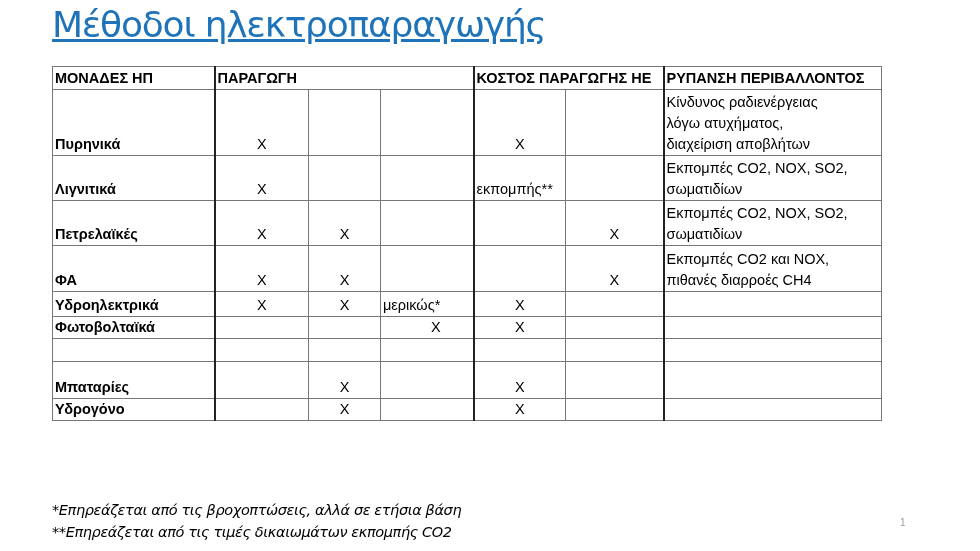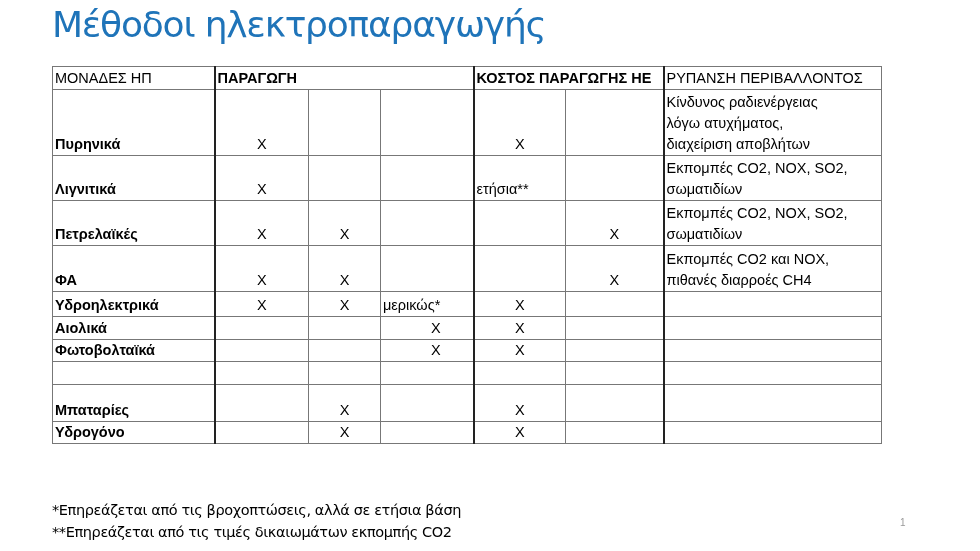--- a/index.html
+++ b/index.html
@@ -1,30 +1,30 @@
 <!DOCTYPE html>
 <html><head>
 <meta charset="utf-8">
 <style>
   html, body { margin:0; padding:0; }
   body { width:980px; height:551px; background:#ffffff; position:relative; overflow:hidden;
          font-family:"Liberation Sans", "DejaVu Sans", sans-serif; color:#000; }
   .title { position:absolute; left:52px; top:4px; font-size:36px; color:#1f74b9;
-           font-family:"DejaVu Sans", sans-serif; letter-spacing:-1.2px; white-space:nowrap; }
+           font-family:"DejaVu Sans", sans-serif; letter-spacing:-1.2px; white-space:nowrap;text-decoration:underline; }
   table.grid { position:absolute; left:52px; top:66px; border-collapse:collapse; table-layout:fixed; }
   table.grid td { border:1px solid #777; padding:0 2px; font-size:14.5px; line-height:21px; vertical-align:bottom;
                   white-space:nowrap; overflow:hidden; }
   td.unit { font-weight:bold; vertical-align:middle; }
   td.center { text-align:center; }
   td.hdr { font-weight:bold; text-align:left; vertical-align:middle; }
-  td.hdr-left { font-weight:normal; text-align:left; vertical-align:middle; }
+  td.hdr-left { font-weight:bold; text-align:left; vertical-align:middle; }
   td.sub { font-weight:bold; vertical-align:middle; }
   td.pol { vertical-align:top; white-space:normal; line-height:21.5px; }
   .thick-r { border-right:2px solid #222 !important; }
-  .footnotes { position:absolute; left:52px; top:499px; font-size:14.5px; line-height:22px;
+  .footnotes { position:absolute; left:52px; top:499px; font-style:italic; font-size:14.5px; line-height:22px;
                font-family:"DejaVu Sans", sans-serif; letter-spacing:-0.4px; }
   .pagenum { position:absolute; left:900px; top:517px; font-size:10px; color:#999; }
 </style>
 </head>
 <body>
 
 <div class="title">Μέθοδοι ηλεκτροπαραγωγής</div>
 
 <table class="grid">
   <colgroup>
@@ -56,21 +56,21 @@
       <div>λόγω ατυχήματος,</div>
       <div>διαχείριση αποβλήτων</div>
     </td>
   </tr>
 
   <tr style="height:45px">
     <td class="unit thick-r">Λιγνιτικά</td>
     <td class="center">Χ</td>
     <td class="center"></td>
     <td class="center thick-r"></td>
-    <td>ετήσια**</td>
+    <td>εκπομπής**</td>
     <td class="center thick-r"></td>
     <td class="pol">
       <div>Εκπομπές CO2, NOX, SO2,</div>
       <div>σωματιδίων</div>
     </td>
   </tr>
 
   <tr style="height:45px">
     <td class="unit thick-r">Πετρελαϊκές</td>
     <td class="center">Χ</td>
@@ -100,29 +100,20 @@
   <tr style="height:25px">
     <td class="unit thick-r">Υδροηλεκτρικά</td>
     <td class="center">Χ</td>
     <td class="center">Χ</td>
     <td class="thick-r" style="">μερικώς*</td>
     <td class="center">Χ</td>
     <td class="center thick-r"></td>
     <td></td>
   </tr>
 
-  <tr style="height:23px">
-    <td class="unit thick-r">Αιολικά</td>
-    <td class="center"></td>
-    <td class="center"></td>
-    <td class="center thick-r" style="padding-left:20px">Χ</td>
-    <td class="center">Χ</td>
-    <td class="center thick-r"></td>
-    <td></td>
-  </tr>
 
   <tr style="height:21px">
     <td class="unit thick-r">Φωτοβολταϊκά</td>
     <td class="center"></td>
     <td class="center"></td>
     <td class="center thick-r" style="padding-left:20px">Χ</td>
     <td class="center">Χ</td>
     <td class="center thick-r"></td>
     <td></td>
   </tr>

